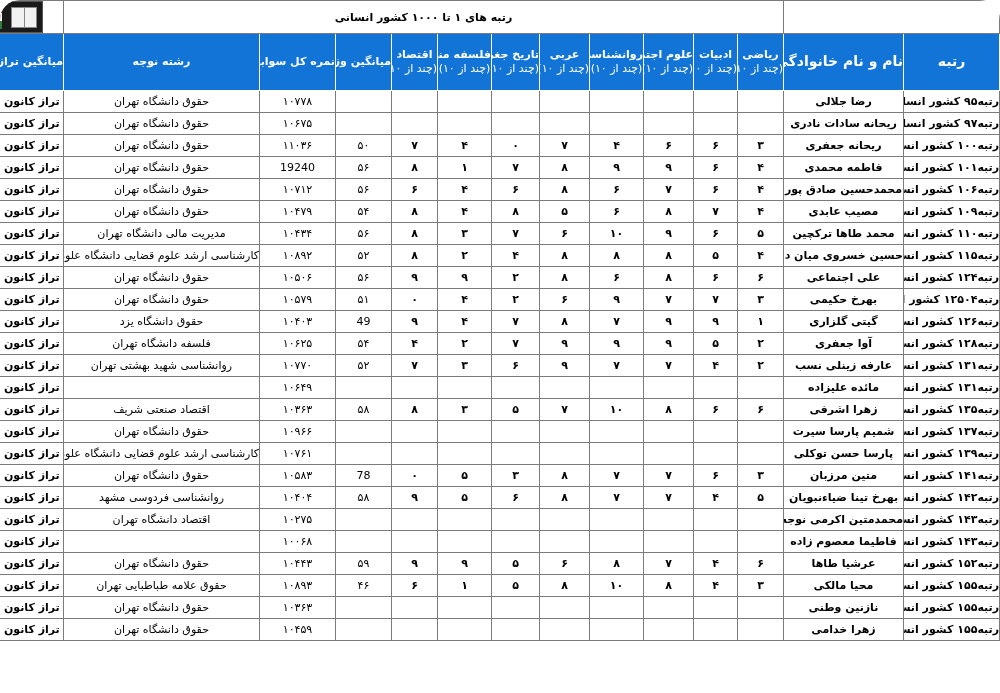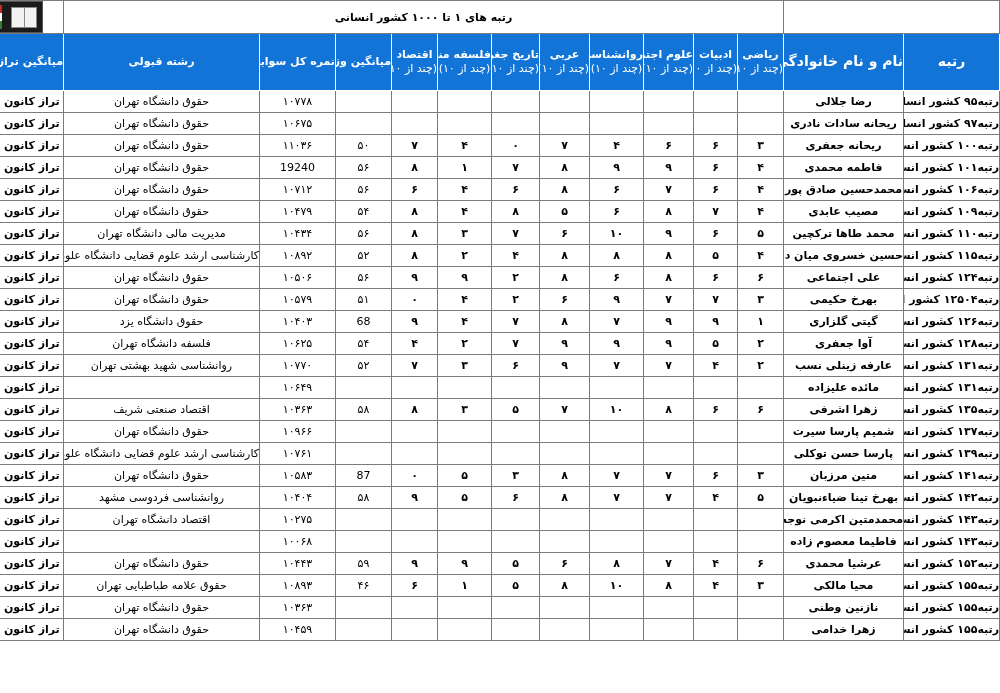--- a/index.html
+++ b/index.html
@@ -7,20 +7,21 @@
     padding: 0;
     background: #ffffff;
     font-family: "DejaVu Sans", "Liberation Sans", sans-serif;
   }
   #page {
     width: 1000px;
     height: 693px;
     position: relative;
     overflow: hidden;
     background: #ffffff;
+    border-radius: 20px;
   }
   table.main {
     border-collapse: collapse;
     width: 1000px;
     table-layout: fixed;
     direction: rtl;
   }
   table.main td, table.main th {
     border: 1px solid #7b7b7b;
     padding: 0;
@@ -203,21 +204,21 @@
         <th>
           <span>فلسفه منطق</span>
           <span class="hdr-sub">(چند از ۱۰)</span>
         </th>
         <th>
           <span>اقتصاد</span>
           <span class="hdr-sub">(چند از ۱۰)</span>
         </th>
         <th>میانگین وزنی درصدها</th>
         <th>نمره کل سوابق تحصیلی</th>
-        <th>رشته قبولی</th>
+        <th>رشته نوجه</th>
         <th>میانگین تراز کانون</th>
       </tr>
     </thead>
     <tbody>
         <tr>
           <td class="rank">رتبه۹۵ کشور انسانی</td>
           <td class="name">رضا جلالی</td>
           <td class="score"></td>
           <td class="score"></td>
           <td class="score"></td>
@@ -379,21 +380,21 @@
           <td class="rank">رتبه۱۲۶ کشور انسانی</td>
           <td class="name">گیتی گلزاری</td>
           <td class="score">۱</td>
           <td class="score">۹</td>
           <td class="score">۹</td>
           <td class="score">۷</td>
           <td class="score">۸</td>
           <td class="score">۷</td>
           <td class="score">۴</td>
           <td class="score">۹</td>
-          <td class="avg">68</td>
+          <td class="avg">49</td>
           <td class="avg">۱۰۴۰۳</td>
           <td class="field">حقوق دانشگاه یزد</td>
           <td class="taraz">تراز کانون ۶۷۲۰</td>
         </tr>
         <tr>
           <td class="rank">رتبه۱۲۸ کشور انسانی</td>
           <td class="name">آوا جعفری</td>
           <td class="score">۲</td>
           <td class="score">۵</td>
           <td class="score">۹</td>
@@ -491,21 +492,21 @@
           <td class="rank">رتبه۱۴۱ کشور انسانی</td>
           <td class="name">متین مرزبان</td>
           <td class="score">۳</td>
           <td class="score">۶</td>
           <td class="score">۷</td>
           <td class="score">۷</td>
           <td class="score">۸</td>
           <td class="score">۳</td>
           <td class="score">۵</td>
           <td class="score">۰</td>
-          <td class="avg">87</td>
+          <td class="avg">78</td>
           <td class="avg">۱۰۵۸۳</td>
           <td class="field">حقوق دانشگاه تهران</td>
           <td class="taraz">تراز کانون ۷۵۲۰</td>
         </tr>
         <tr>
           <td class="rank">رتبه۱۴۲ کشور انسانی</td>
           <td class="name">بهرخ تینا ضیاءنبویان</td>
           <td class="score">۵</td>
           <td class="score">۴</td>
           <td class="score">۷</td>
@@ -546,21 +547,21 @@
           <td class="score"></td>
           <td class="score"></td>
           <td class="score"></td>
           <td class="avg"></td>
           <td class="avg">۱۰۰۶۸</td>
           <td class="field"></td>
           <td class="taraz">تراز کانون ۶۹۹۰</td>
         </tr>
         <tr>
           <td class="rank">رتبه۱۵۲ کشور انسانی</td>
-          <td class="name">عرشیا محمدی</td>
+          <td class="name">عرشیا طاها</td>
           <td class="score">۶</td>
           <td class="score">۴</td>
           <td class="score">۷</td>
           <td class="score">۸</td>
           <td class="score">۶</td>
           <td class="score">۵</td>
           <td class="score">۹</td>
           <td class="score">۹</td>
           <td class="avg">۵۹</td>
           <td class="avg">۱۰۴۴۳</td>

